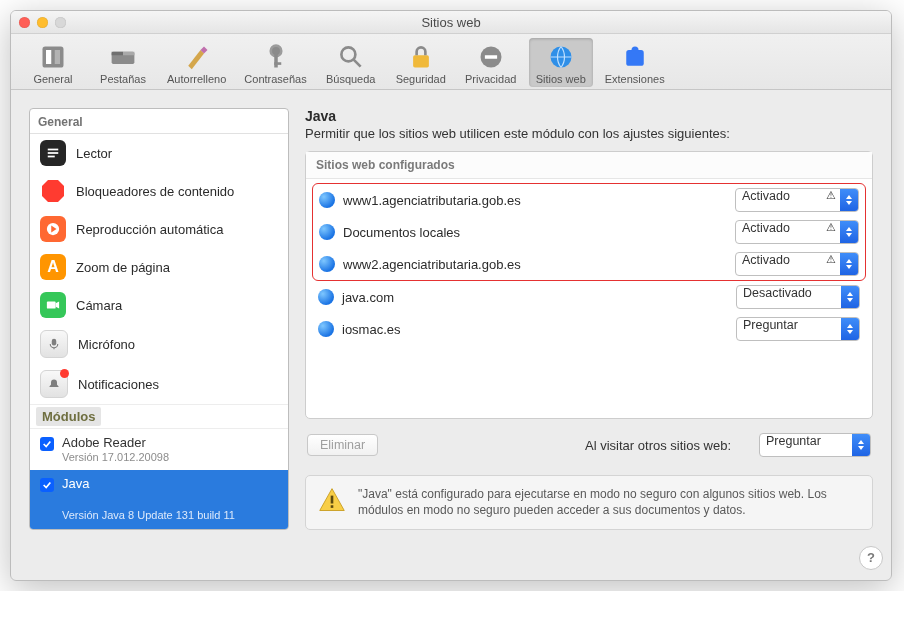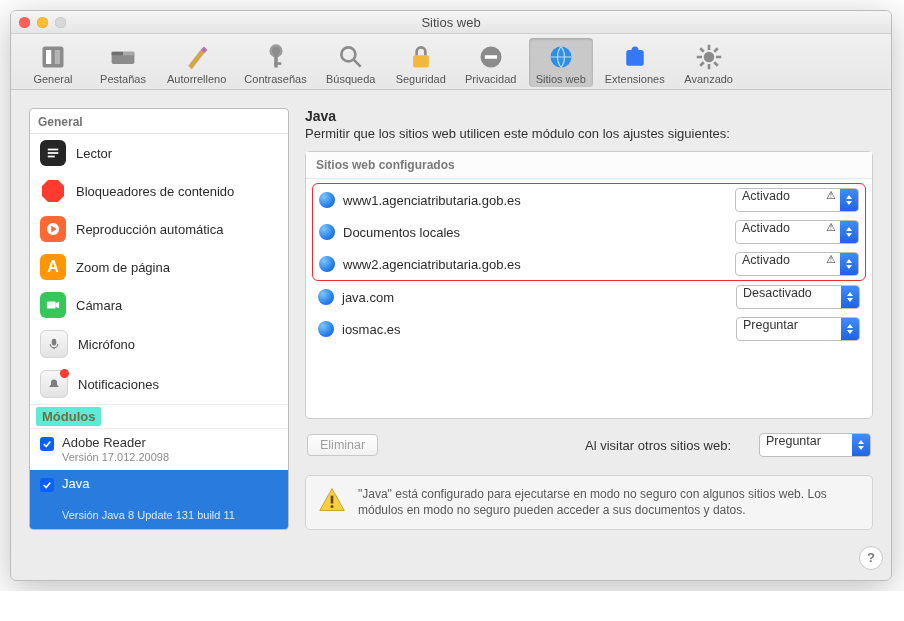--- a/index.html
+++ b/index.html
@@ -84,21 +84,21 @@
   .i-loc    { background:#1f7dff; }
   .i-notif  { background: linear-gradient(#f8f8f8,#e2e2e2); border:1px solid #d4d4d4; color:#7e7e7e; position:relative;}
   .i-notif::after{ content:""; position:absolute; top:-2px; right:-2px; width:9px; height:9px; background:#ff3b30; border-radius:50%;}
   .sb-label { color:#2b2b2b; }
   .section-head {
     padding: 5px 6px;
     font-weight:600; color:#6f6f40;
     border-top:1px solid #ededed;
     border-bottom:1px solid #ededed;
   }
-  .section-head.hl { background:#5eead4; border-radius:2px; display:inline-block; margin:2px 6px; padding:2px 6px; border:none;}
+  .section-head.hl { background:#e5e5e5; border-radius:2px; display:inline-block; margin:2px 6px; padding:2px 6px; border:none;}
   .section-head-wrap { border-top:1px solid #ededed; border-bottom:1px solid #ededed; }
   .plugin-item {
     display:flex; align-items:flex-start; gap:8px;
     padding: 6px 10px;
   }
   .plugin-item.selected { background:#2a7bde; color:#fff; }
   .plugin-item.selected .sub { color: #dce9fb; margin-top: 18px; }
   .chk {
     width:14px; height:14px; border-radius:3px; background:#0a60ff;
     display:flex; align-items:center; justify-content:center;
@@ -291,38 +291,20 @@
       <div class="tool-label">Sitios web</div>
     </div>
     <div class="tool-item">
       <div class="tool-icon">
         <svg viewBox="0 0 32 32" width="28" height="28">
             <rect x="6" y="8" width="20" height="18" rx="3" fill="#3478f6"></rect>
             <circle cx="16" cy="8" r="4" fill="#3478f6"></circle>
           </svg>
       </div>
       <div class="tool-label">Extensiones</div>
-    </div>
-    <div class="tool-item">
-      <div class="tool-icon">
-        <svg viewBox="0 0 32 32" width="28" height="28">
-            <circle cx="16" cy="16" r="6" class="gk"></circle>
-            <g stroke="#8b8b8b" stroke-width="3">
-              <line x1="16" y1="2" x2="16" y2="8"></line>
-              <line x1="16" y1="24" x2="16" y2="30"></line>
-              <line x1="2" y1="16" x2="8" y2="16"></line>
-              <line x1="24" y1="16" x2="30" y2="16"></line>
-              <line x1="6" y1="6" x2="10" y2="10"></line>
-              <line x1="22" y1="22" x2="26" y2="26"></line>
-              <line x1="6" y1="26" x2="10" y2="22"></line>
-              <line x1="22" y1="10" x2="26" y2="6"></line>
-            </g>
-          </svg>
-      </div>
-      <div class="tool-label">Avanzado</div>
     </div>
   </div>
 
   <div class="content">
 
     <div class="sidebar">
       <div class="sidebar-title">General</div>
       <div class="sb-list">
         <div class="sb-item">
           <div class="sb-icon i-reader">

